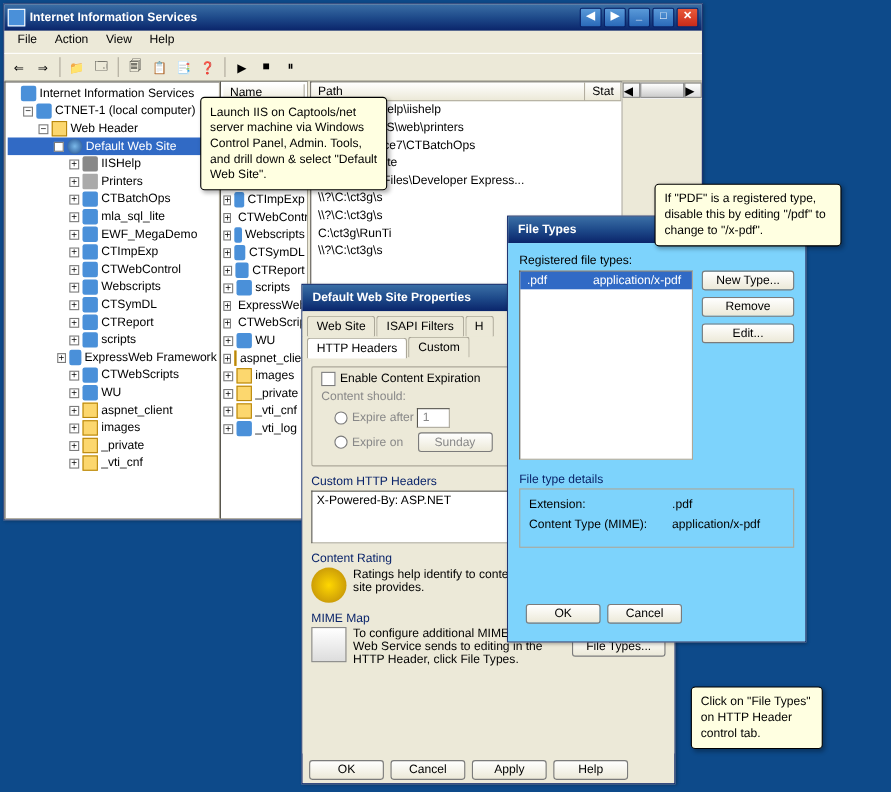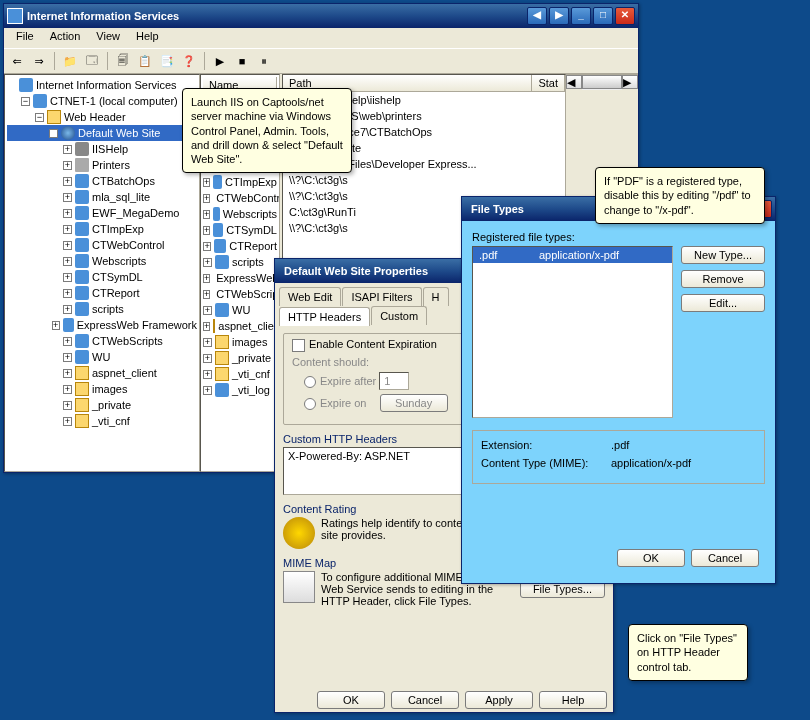--- a/index.html
+++ b/index.html
@@ -45,23 +45,23 @@
 .tab { padding: 3px 8px; border: 1px solid #aca899; border-bottom: none; background: #ece9d8; cursor: pointer; border-radius: 3px 3px 0 0; margin-right: 1px; }
 .tab.active { background: #fff; position: relative; top: 1px; }
 .tab-body { background: #ece9d8; padding: 8px; height: 360px; }
 .fieldset { border: 1px solid #aca899; padding: 8px; margin-bottom: 8px; border-radius: 2px; }
 .checkbox { width: 13px; height: 13px; border: 1px solid #7b7b7b; background: #fff; display: inline-block; vertical-align: middle; margin-right: 4px; }
 .radio { width: 12px; height: 12px; border: 1px solid #7b7b7b; border-radius: 50%; background: #fff; display: inline-block; vertical-align: middle; margin-right: 4px; }
 .textbox { border: 1px inset #aca899; background: #fff; padding: 2px 4px; height: 18px; }
 .textarea { border: 1px inset #aca899; background: #fff; padding: 2px 4px; width: 100%; height: 48px; }
 .btn { background: linear-gradient(to bottom, #fff, #ece9d8); border: 1px solid #7b7b7b; padding: 2px 12px; cursor: pointer; border-radius: 3px; min-width: 68px; text-align: center; }
 .disabled { color: #888; }
-.dlg-buttons { display: flex; gap: 6px; justify-content: flex-end; padding: 6px; }
-
-.ft-window { left: 461px; top: 196px; width: 315px; height: 388px; z-index: 50; }
+.dlg-buttons { display: flex; gap: 6px; padding: 6px; }
+
+.ft-window { left: 461px; top: 196px; width: 272px; height: 388px; z-index: 50; }
 .ft-body { padding: 10px; background: #7dd3fc; height: calc(100% - 24px); display: flex; flex-direction: column; }
 .ft-list { border: 1px inset #aca899; background: #fff; flex: 1; margin-bottom: 8px; }
 .ft-row { display: flex; padding: 2px 6px; }
 .ft-row.sel { background: #316ac5; color: #fff; }
 .ft-side { display: flex; gap: 8px; }
 .ft-listbox { flex: 1; }
 .ft-btns { display: flex; flex-direction: column; gap: 6px; }
 .ft-details { margin-top: 4px; }
 .ft-details-box { border: 1px solid #aca899; padding: 8px; font-size: 11px; }
 .ft-detail-row { display: flex; margin-bottom: 6px; }
@@ -395,21 +395,21 @@
     </div>
 </div>
 
 <div class="tooltip" style="left:182px; top:88px;">Launch IIS on Captools/net server machine via Windows Control Panel, Admin. Tools, and drill down &amp; select "Default Web Site".</div>
 
 <div class="window props-window">
   <div class="titlebar">
     <span class="title-text" style="padding-left:6px">Default Web Site Properties</span>
   </div>
   <div class="tabs">
-    <div class="tab">Web Edit</div>
+    <div class="tab">Web Site</div>
     <div class="tab">ISAPI Filters</div>
     <div class="tab">H</div>
   </div>
   <div class="tabs" style="padding-top:0">
     <div class="tab active">HTTP Headers</div>
     <div class="tab">Custom</div>
   </div>
   <div class="tab-body">
     <div class="fieldset" style="padding-top:4px">
       <label><span class="checkbox"></span><span>Enable Content Expiration</span></label>
@@ -461,20 +461,21 @@
           <span>application/x-pdf</span>
         </div>
       </div>
       <div class="ft-btns">
         <div class="btn">New Type...</div>
         <div class="btn">Remove</div>
         <div class="btn">Edit...</div>
       </div>
     </div>
     <div class="ft-details">
+      <div style="color:#0a246a;margin-bottom:2px">File type details</div>
       <div class="ft-details-box">
         <div class="ft-detail-row">
           <span class="ft-detail-label">Extension:</span>
           <span>.pdf</span>
         </div>
         <div class="ft-detail-row">
           <span class="ft-detail-label">Content Type (MIME):</span>
           <span>application/x-pdf</span>
         </div>
       </div>

